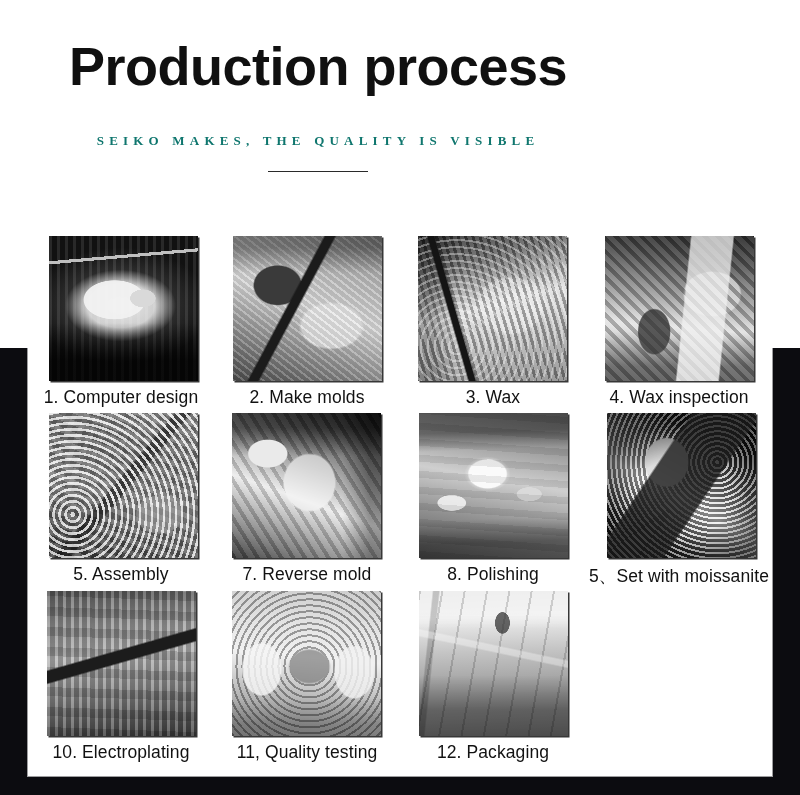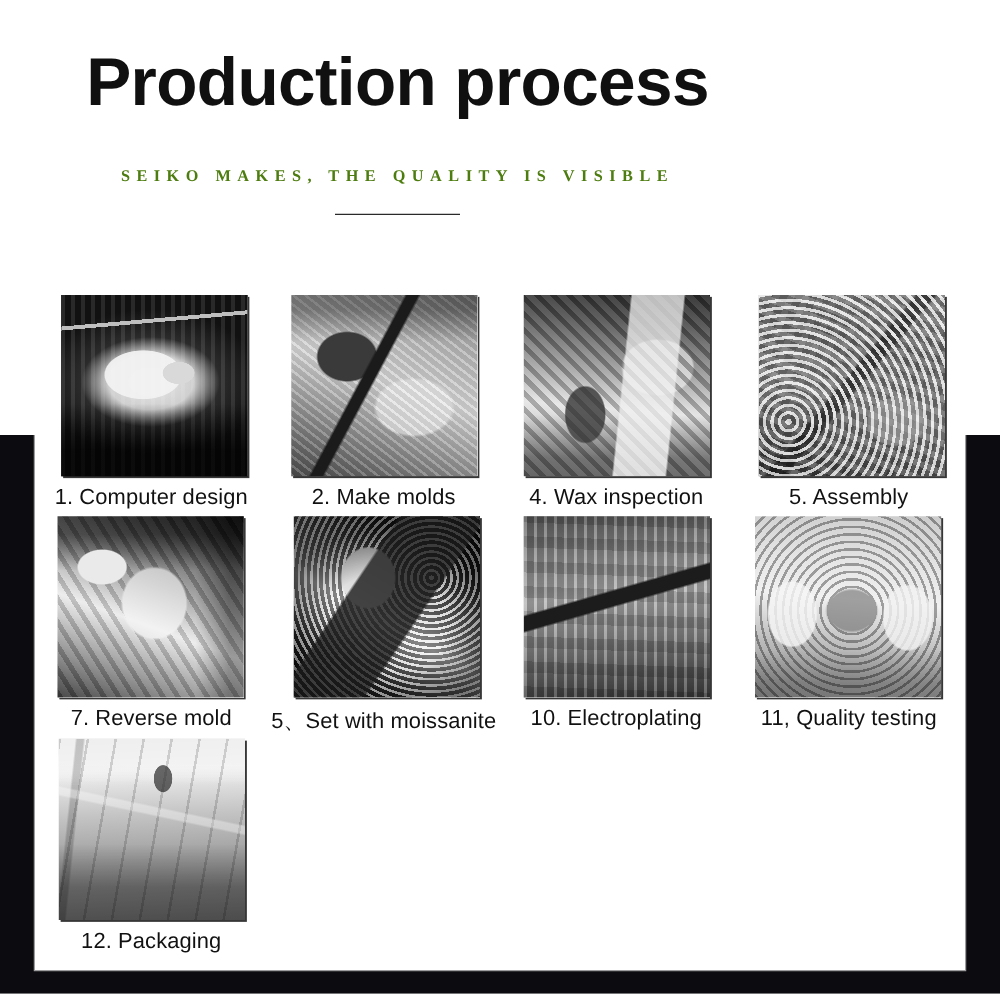--- a/index.html
+++ b/index.html
@@ -42,21 +42,21 @@
     line-height:1.06;
     font-family:"Liberation Sans", sans-serif;
   }
   #subtitle{
     margin:0;
     padding-top:38px;
     font-family:"Liberation Serif", serif;
     font-weight:700;
     font-size:13px;
     letter-spacing:5.2px;
-    color:#4d7c0f;
+    color:#0f766e;
     white-space:nowrap;
   }
   #divider{
     margin:22px auto 0 auto;
     width:100px;height:0;
     border-top:1.6px solid #2a2a2a;
   }
 
   
   #grid{
@@ -288,37 +288,45 @@
   <div class="cell c1">
     <div class="photo p1"></div>
     <div class="cap">1. Computer design</div>
   </div>
 
   <div class="cell c2">
     <div class="photo p2"></div>
     <div class="cap">2. Make molds</div>
   </div>
 
+  <div class="cell c3">
+    <div class="photo p3"></div>
+    <div class="cap">3. Wax</div>
+  </div>
 
   <div class="cell c4">
     <div class="photo p4"></div>
     <div class="cap">4. Wax inspection</div>
   </div>
 
   <div class="cell c1">
     <div class="photo p5"></div>
     <div class="cap">5. Assembly</div>
   </div>
 
 
   <div class="cell c3">
     <div class="photo p7"></div>
     <div class="cap">7. Reverse mold</div>
   </div>
 
+  <div class="cell c4">
+    <div class="photo p8"></div>
+    <div class="cap">8. Polishing</div>
+  </div>
 
   <div class="cell c1">
     <div class="photo p9"></div>
     <div class="cap">5、Set with moissanite</div>
   </div>
 
   <div class="cell c2">
     <div class="photo p10"></div>
     <div class="cap">10. Electroplating</div>
   </div>

